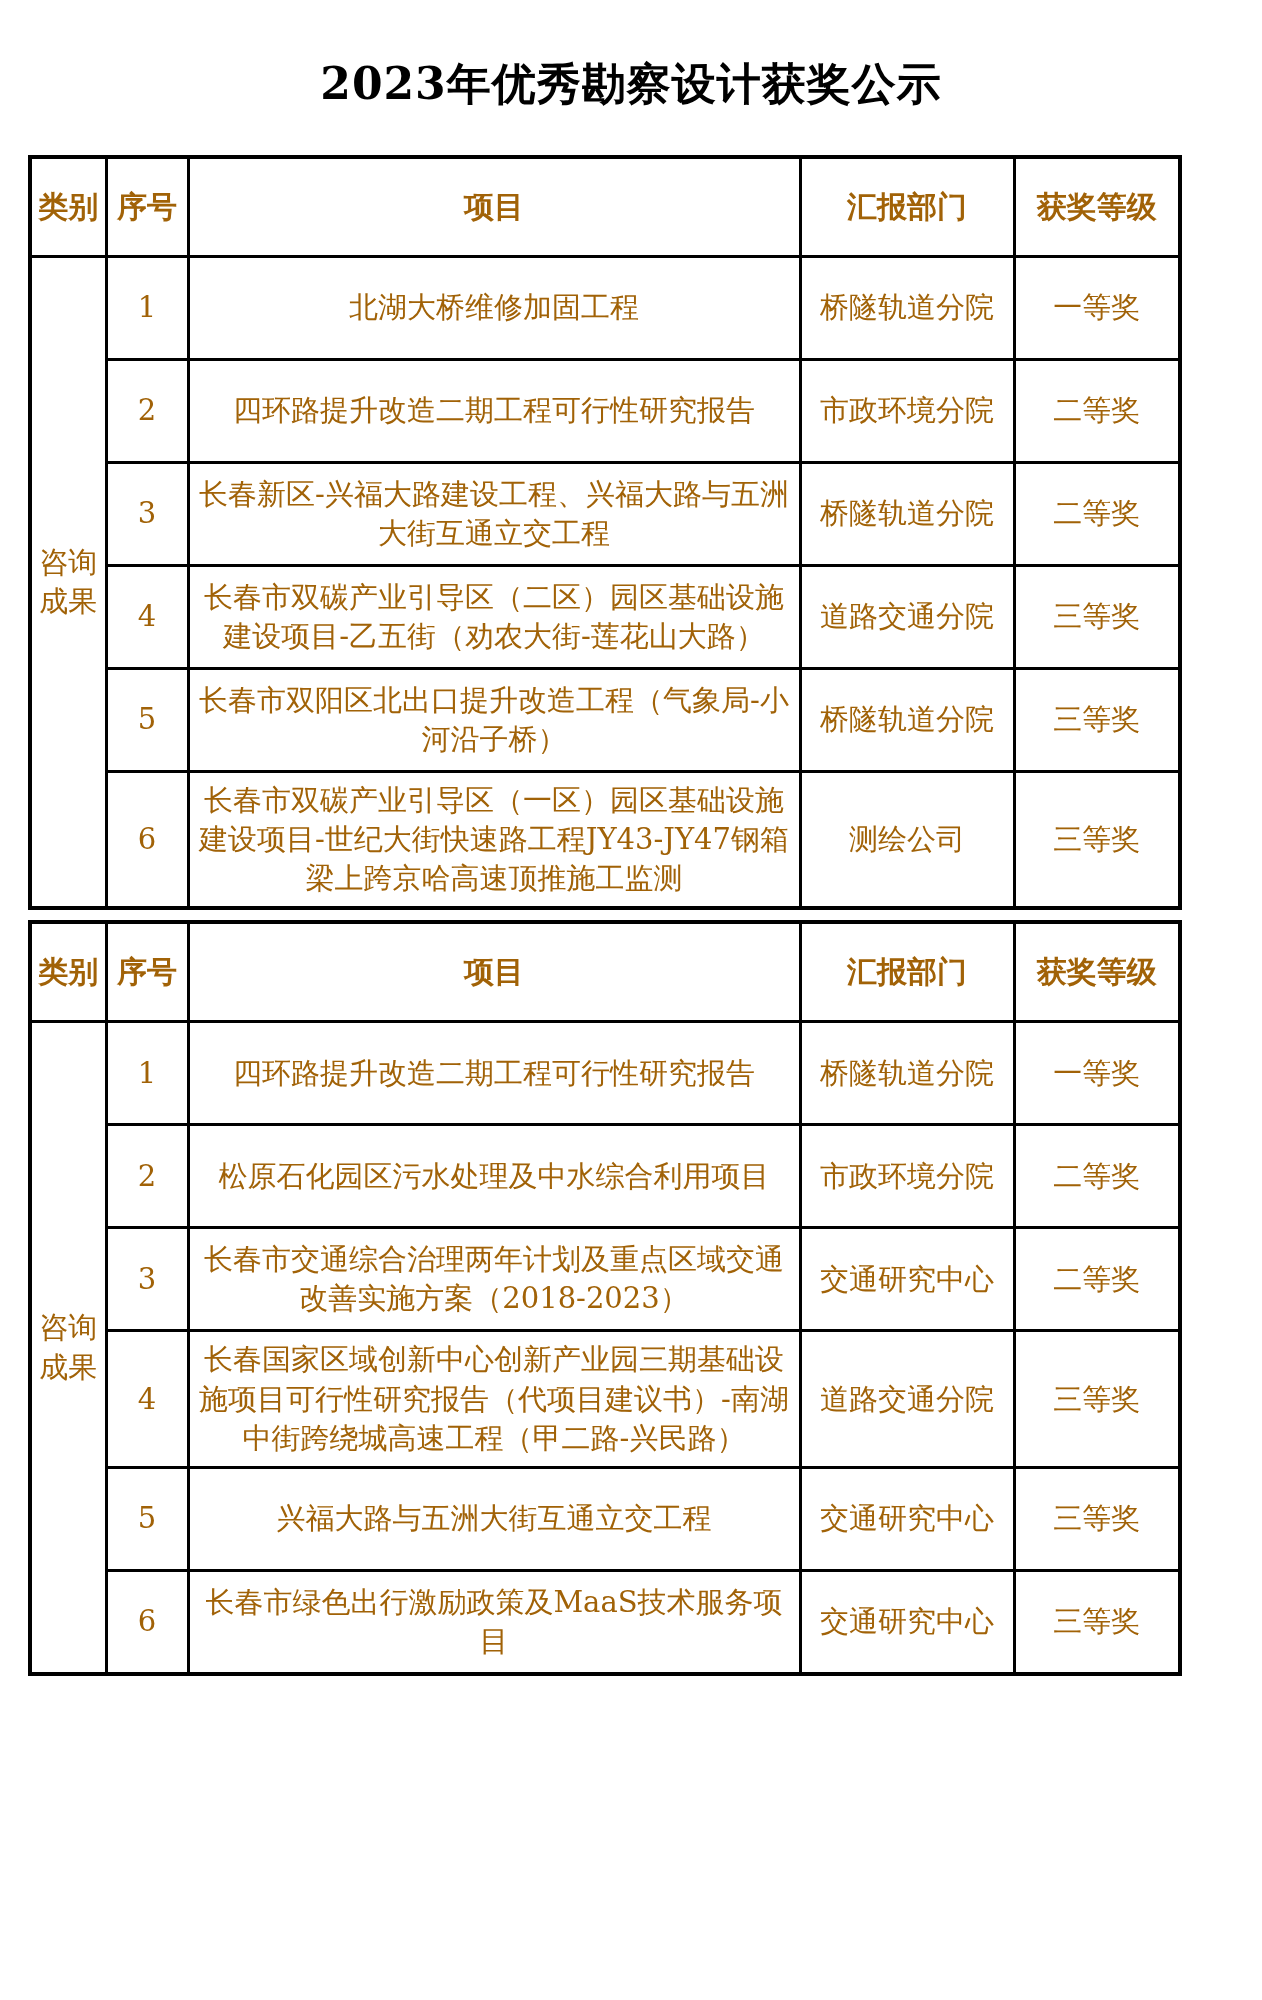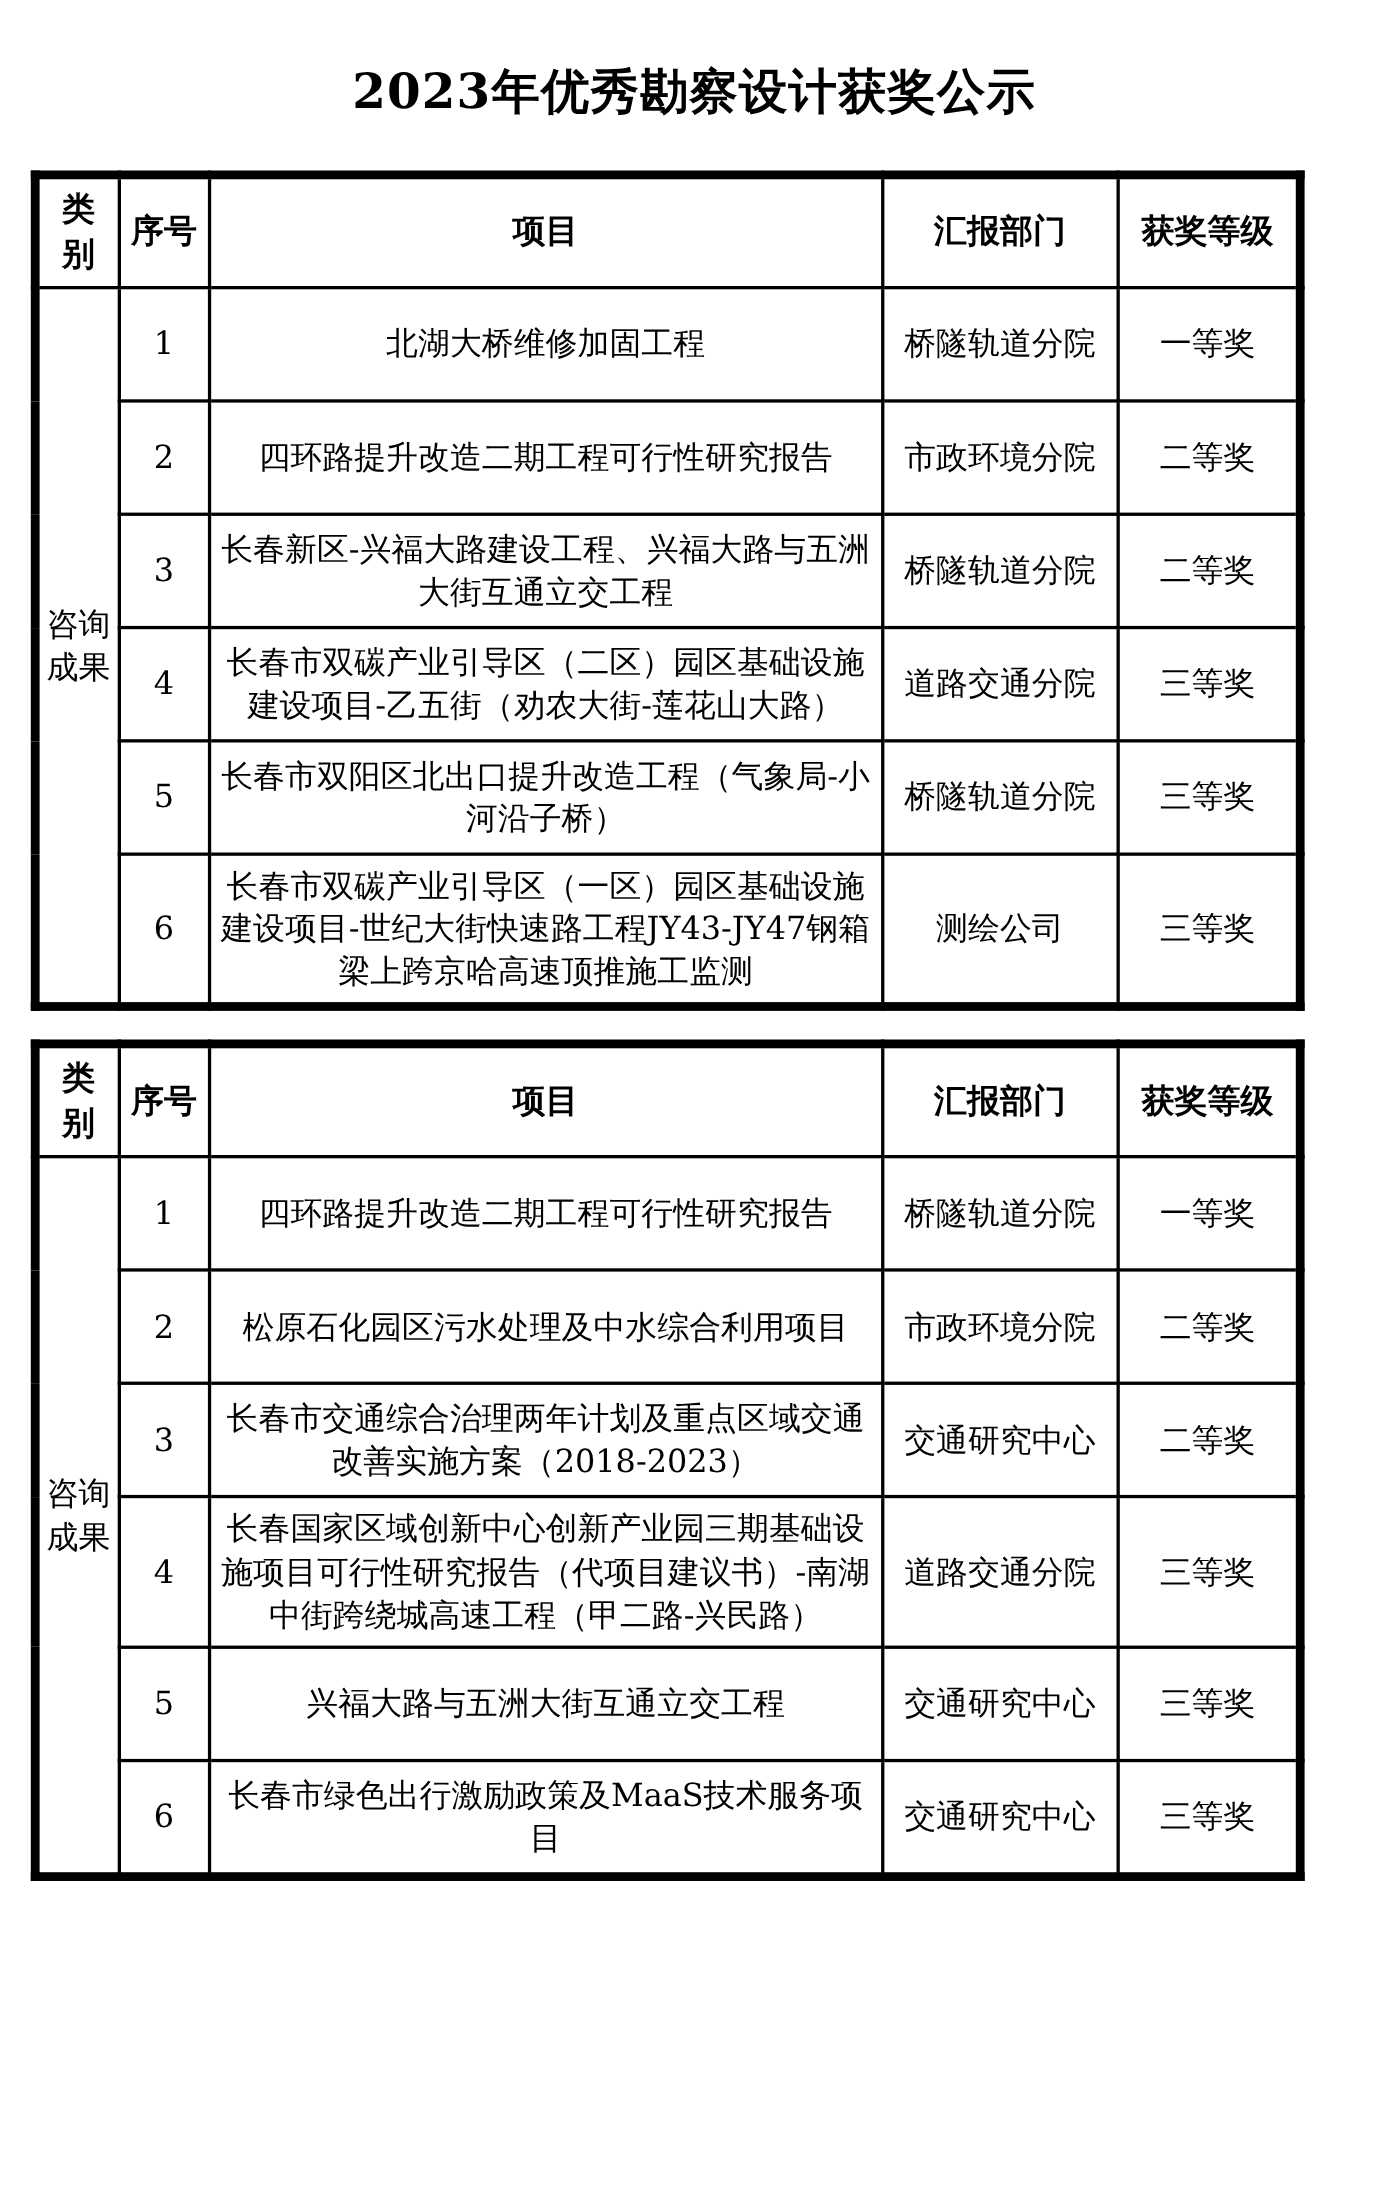--- a/index.html
+++ b/index.html
@@ -12,38 +12,38 @@
   .page {
     width: 1262px;
     min-height: 2000px;
     margin: 0 auto;
     background: #ffffff;
     box-sizing: border-box;
     padding: 30px 0 80px 0;
   }
   .award-section {
     width: 1206px;
-    margin: 16px auto;
+    margin: 0 auto;
   }
   .doc-title {
     margin: 26px 0 44px 0;
     text-align: center;
     font-size: 44px;
     font-weight: bold;
     line-height: 1.25;
     letter-spacing: 1px;
     color: #000000;
   }
   table.award-table {
     width: 1150px;
     border-collapse: collapse;
     table-layout: fixed;
-    border: 8px solid #000000;
+    border: 4px solid #000000;
     font-size: 29px;
-    color: #000000;
+    color: #a16207;
   }
   table.award-table col.col-cat   { width: 76px;  }
   table.award-table col.col-idx   { width: 82px;  }
   table.award-table col.col-proj  { width: 612px; }
   table.award-table col.col-dept  { width: 214px; }
   table.award-table col.col-award { width: 166px; }
   table.award-table th,
   table.award-table td {
     border: 3px solid #000000;
     vertical-align: middle;

